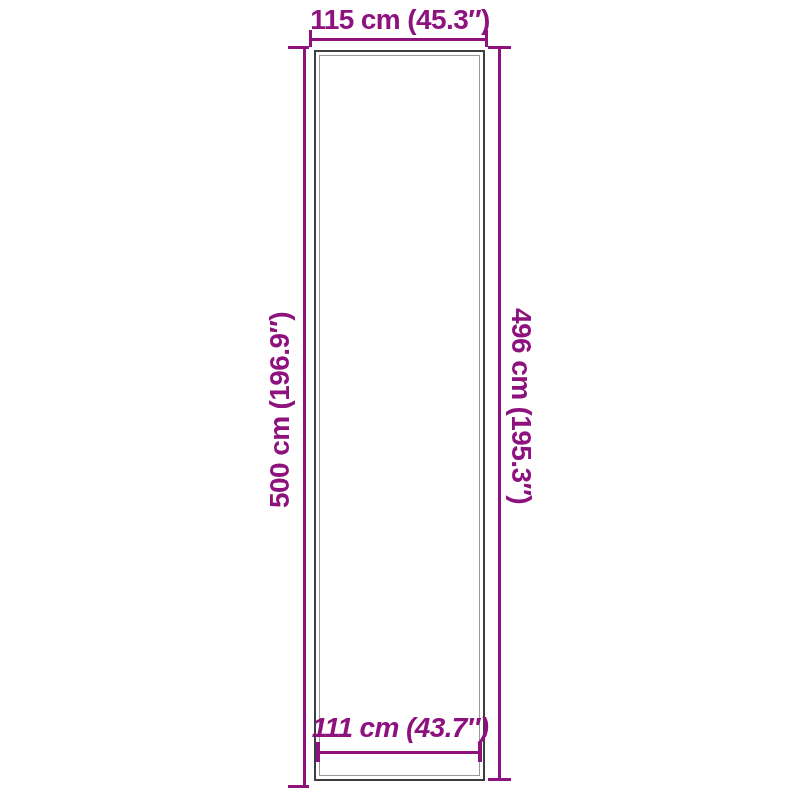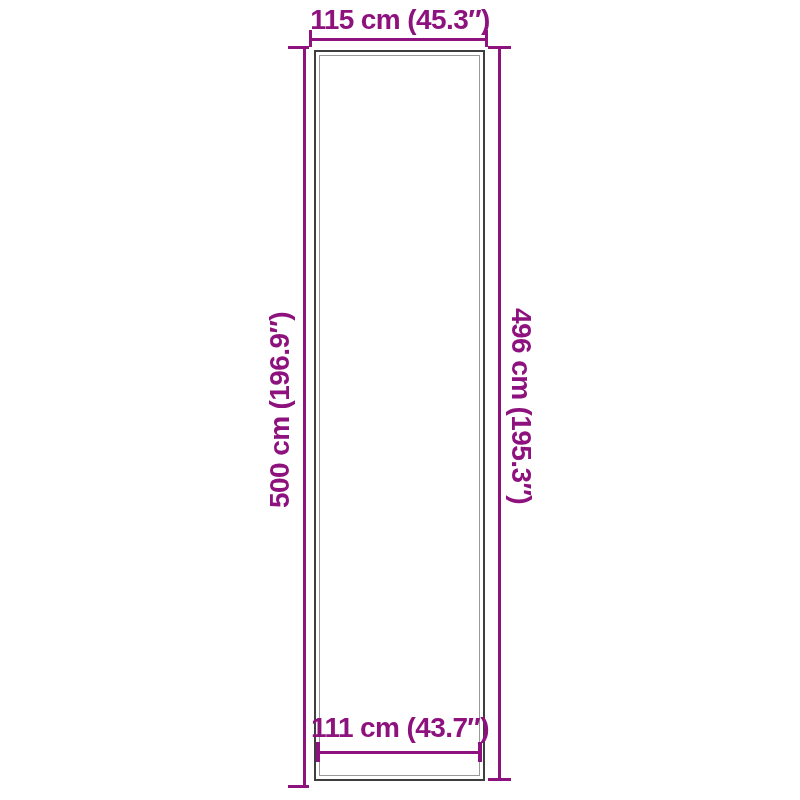--- a/index.html
+++ b/index.html
@@ -67,18 +67,18 @@
   <div class="label rot-ccw" style="left:280px;top:410px;">500 cm (196.9″)</div>
   <div class="dim vline" style="left:303px;top:46px;height:742px;"></div>
   <div class="dim htick" style="left:288px;top:46px;"></div>
   <div class="dim htick" style="left:288px;top:785px;"></div>
 
   <div class="label rot-cw" style="left:521px;top:406px;">496 cm (195.3″)</div>
   <div class="dim vline" style="left:498px;top:46px;height:735px;"></div>
   <div class="dim htick" style="left:488px;top:46px;width:23px;"></div>
   <div class="dim htick" style="left:488px;top:778px;width:23px;"></div>
 
-  <div class="label" style="left:400px;top:728px;">111 cm (43.7″)</div>
+  <div class="label" style="left:400px;top:728px;font-style:italic;">111 cm (43.7″)</div>
   <div class="dim hline" style="left:319px;top:751px;width:161px;"></div>
   <div class="dim thick-tick" style="left:316px;top:742px;"></div>
   <div class="dim thick-tick" style="left:478px;top:742px;"></div>
 
 </div>
 
 </body></html>

